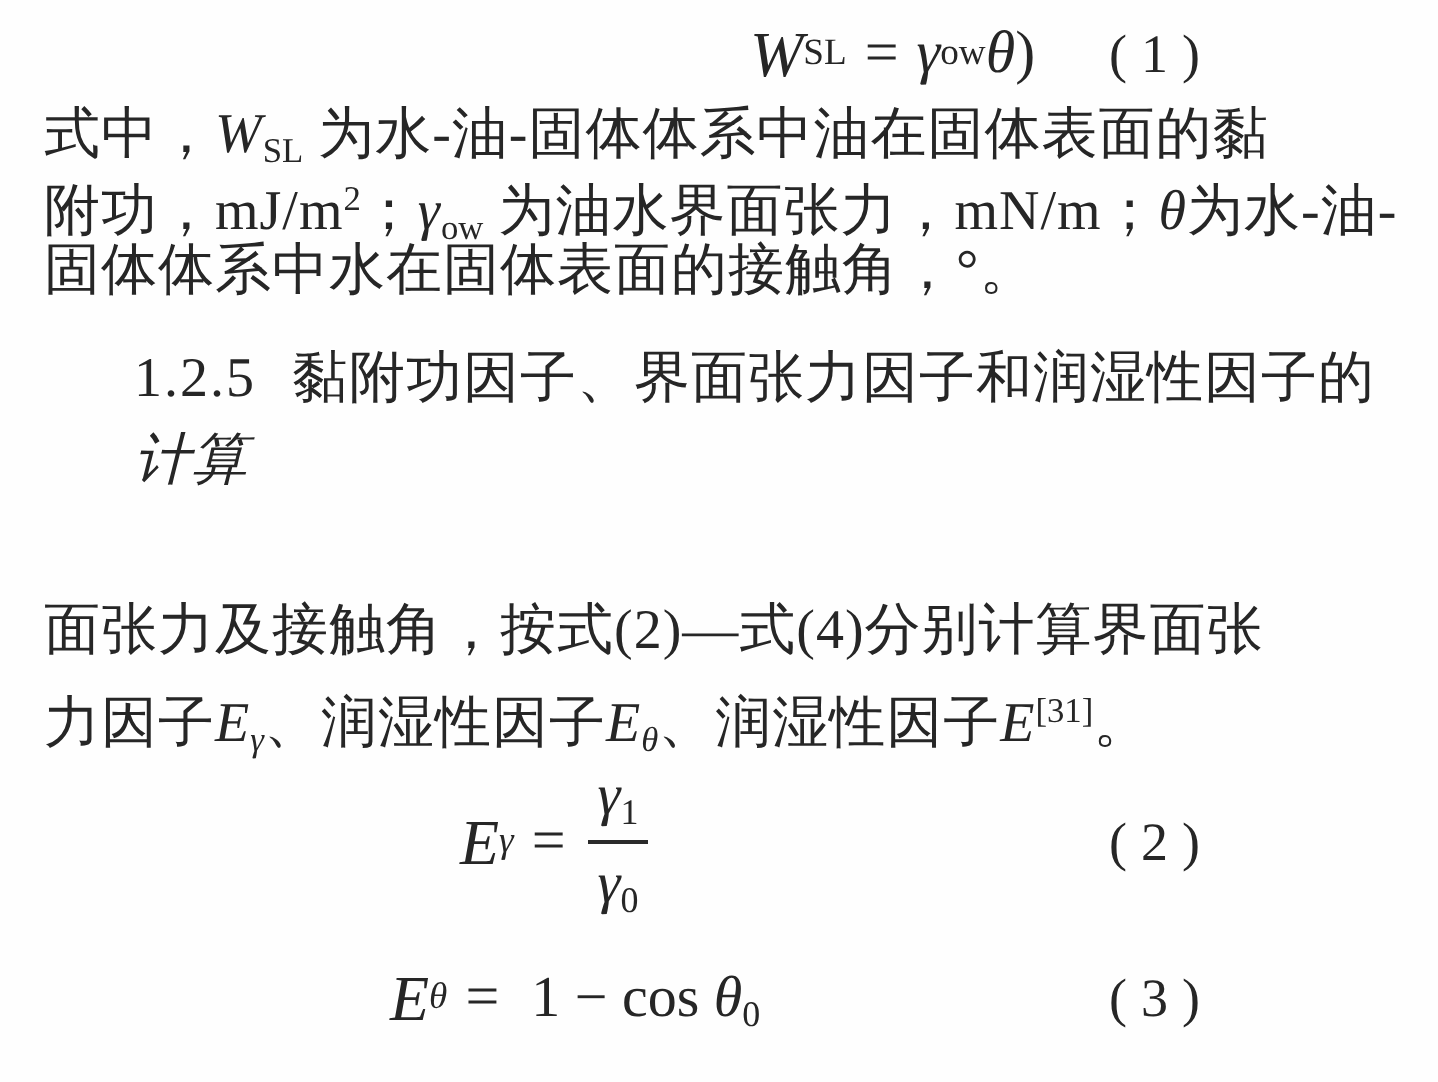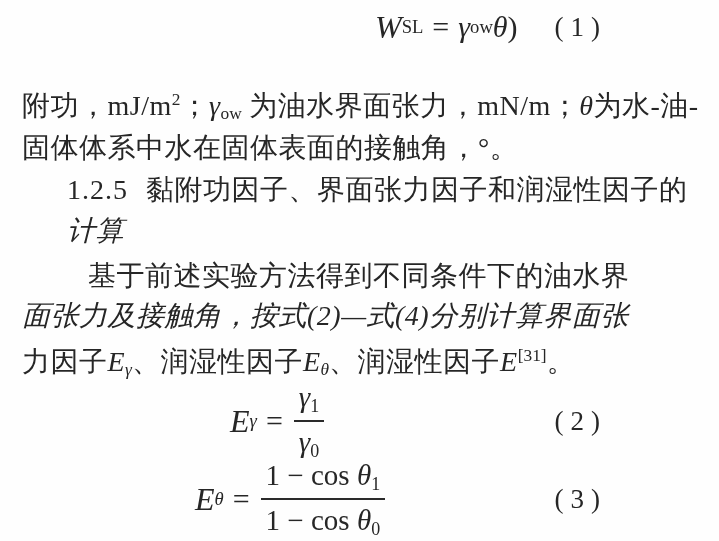--- a/index.html
+++ b/index.html
@@ -79,32 +79,34 @@
         <span class="sub">SL</span>
       <span class="eq-sign">=</span>
       <span class="mvar">γ</span>
         <span class="sub">ow</span>
         <span class="mvar">θ</span>
         <span>)</span>
     </span>
     <span class="eq-num">(1)</span>
   </div>
 
+  <div class="line" style="top:48px; left:22px;">
+    <span>式中，</span><span class="mvar">W</span><span class="sub">SL</span><span> 为水-油-固体体系中油在固体表面的黏</span>
+  </div>
   <div class="line" style="top:80px; left:22px;">
     <span>附功，mJ/m</span><span class="sup">2</span><span>；</span><span class="mvar">γ</span><span class="sub">ow</span><span> 为油水界面张力，mN/m；</span><span class="mvar">θ</span><span>为水-油-</span>
   </div>
-  <div class="line" style="top:128px; left:22px;">固体体系中水在固体表面的接触角，°。</div>
+  <div class="line" style="top:116px; left:22px;">固体体系中水在固体表面的接触角，°。</div>
 
   <div class="line heading-line" style="top:170px; left:22px;">
     <span class="heading-num">1.2.5</span><span>黏附功因子、界面张力因子和润湿性因子的</span>
   </div>
   <div class="line heading-line" style="top:211px; left:22px;font-style:italic;">计算</div>
 
-  <div class="line" style="top:256px; left:88px;">基于前述实验方法得到不同条件下的油水界</div>
-  <div class="line" style="top:296px; left:22px;font-style:italic;">面张力及接触角，按式(2)—式(4)分别计算界面张</div>
+  <div class="line" style="top:296px; left:22px;">面张力及接触角，按式(2)—式(4)分别计算界面张</div>
   <div class="line" style="top:336px; left:22px;">
     <span>力因子</span><span class="mvar">E</span><span class="sub mvar">γ</span><span>、润湿性因子</span><span class="mvar">E</span><span class="sub mvar">θ</span><span>、润湿性因子</span><span class="mvar">E</span><span class="sup">[31]</span><span>。</span>
   </div>
 
   <div class="eq-row" style="top:385px; height:72px;">
     <span class="formula" style="margin-left:230px;">
       <span class="mvar big-var">E</span>
         <span class="sub mvar">γ</span>
       <span class="eq-sign">=</span>
       <span class="frac">
@@ -114,20 +116,19 @@
     </span>
     <span class="eq-num">(2)</span>
   </div>
 
   <div class="eq-row" style="top:458px; height:82px;">
     <span class="formula" style="margin-left:195px;">
       <span class="mvar big-var">E</span>
         <span class="sub mvar">θ</span>
       <span class="eq-sign">=</span>
       <span class="frac">
-        <span class="num-part"><span>1 − cos </span><span class="mvar">θ</span><span class="sub">1</span></span>
         <span class="den-part"><span>1 − cos </span><span class="mvar">θ</span><span class="sub">0</span></span>
       </span>
     </span>
     <span class="eq-num">(3)</span>
   </div>
 
 </div>
 
 </body></html>

